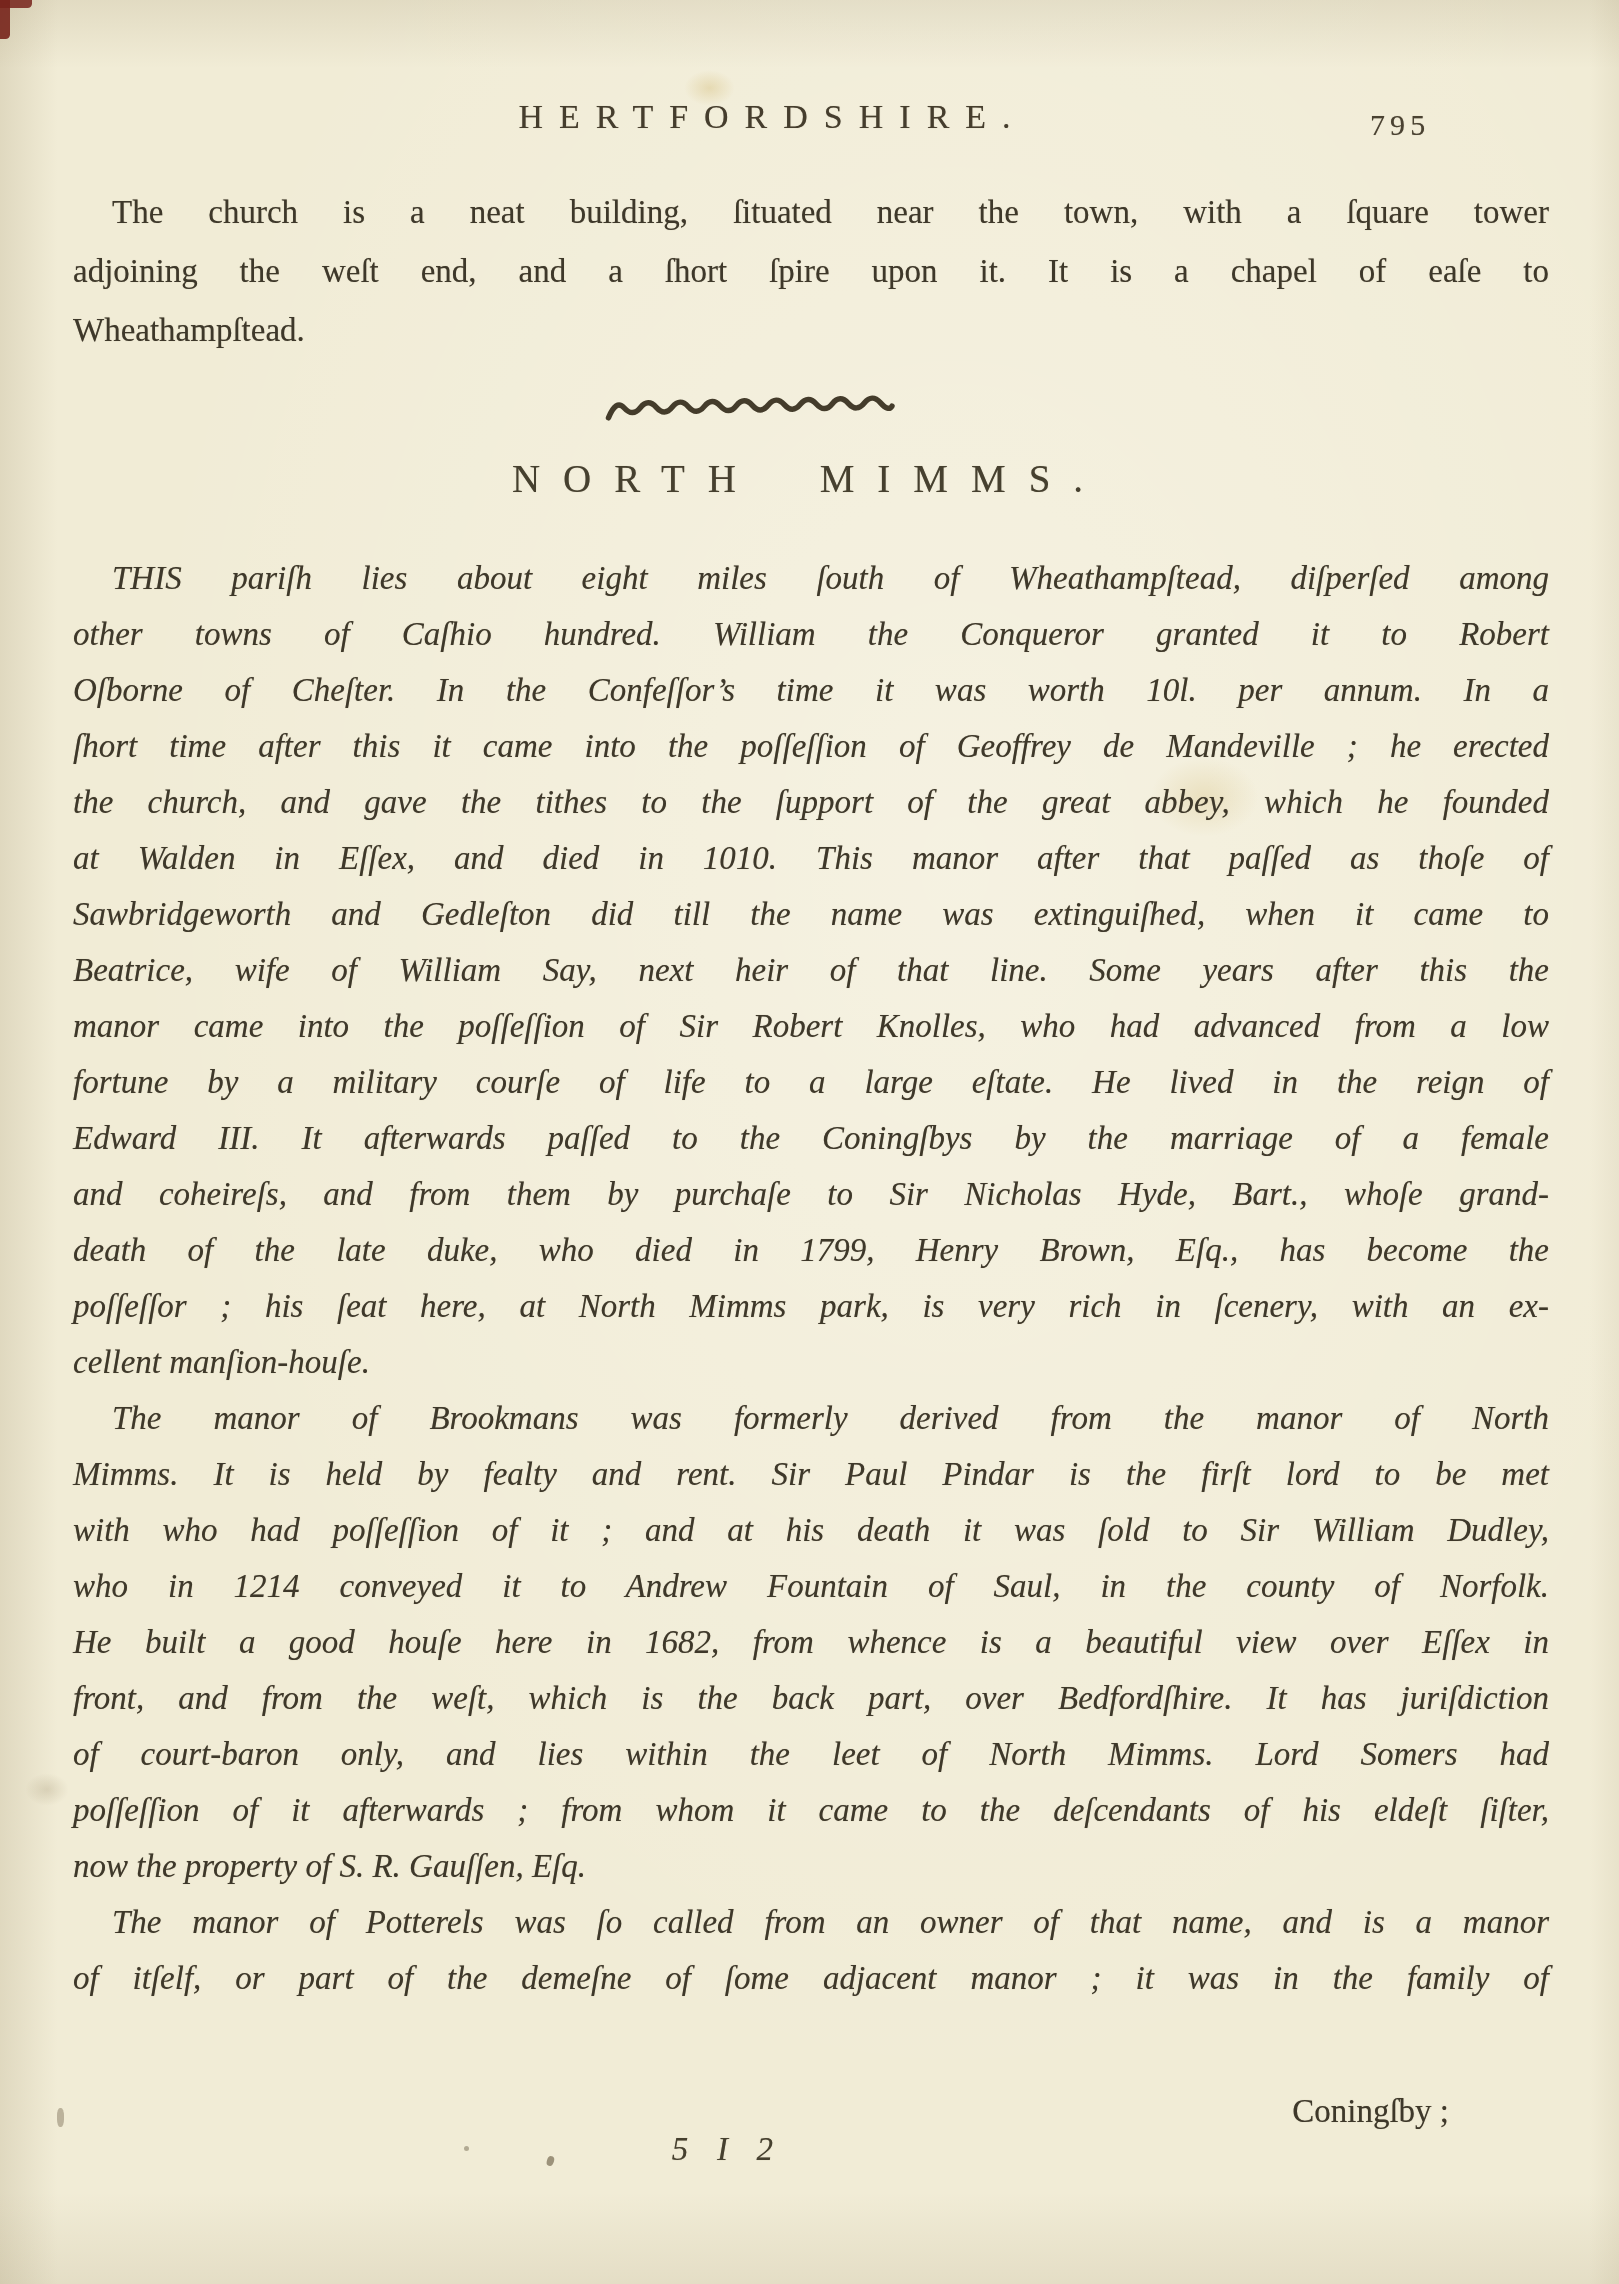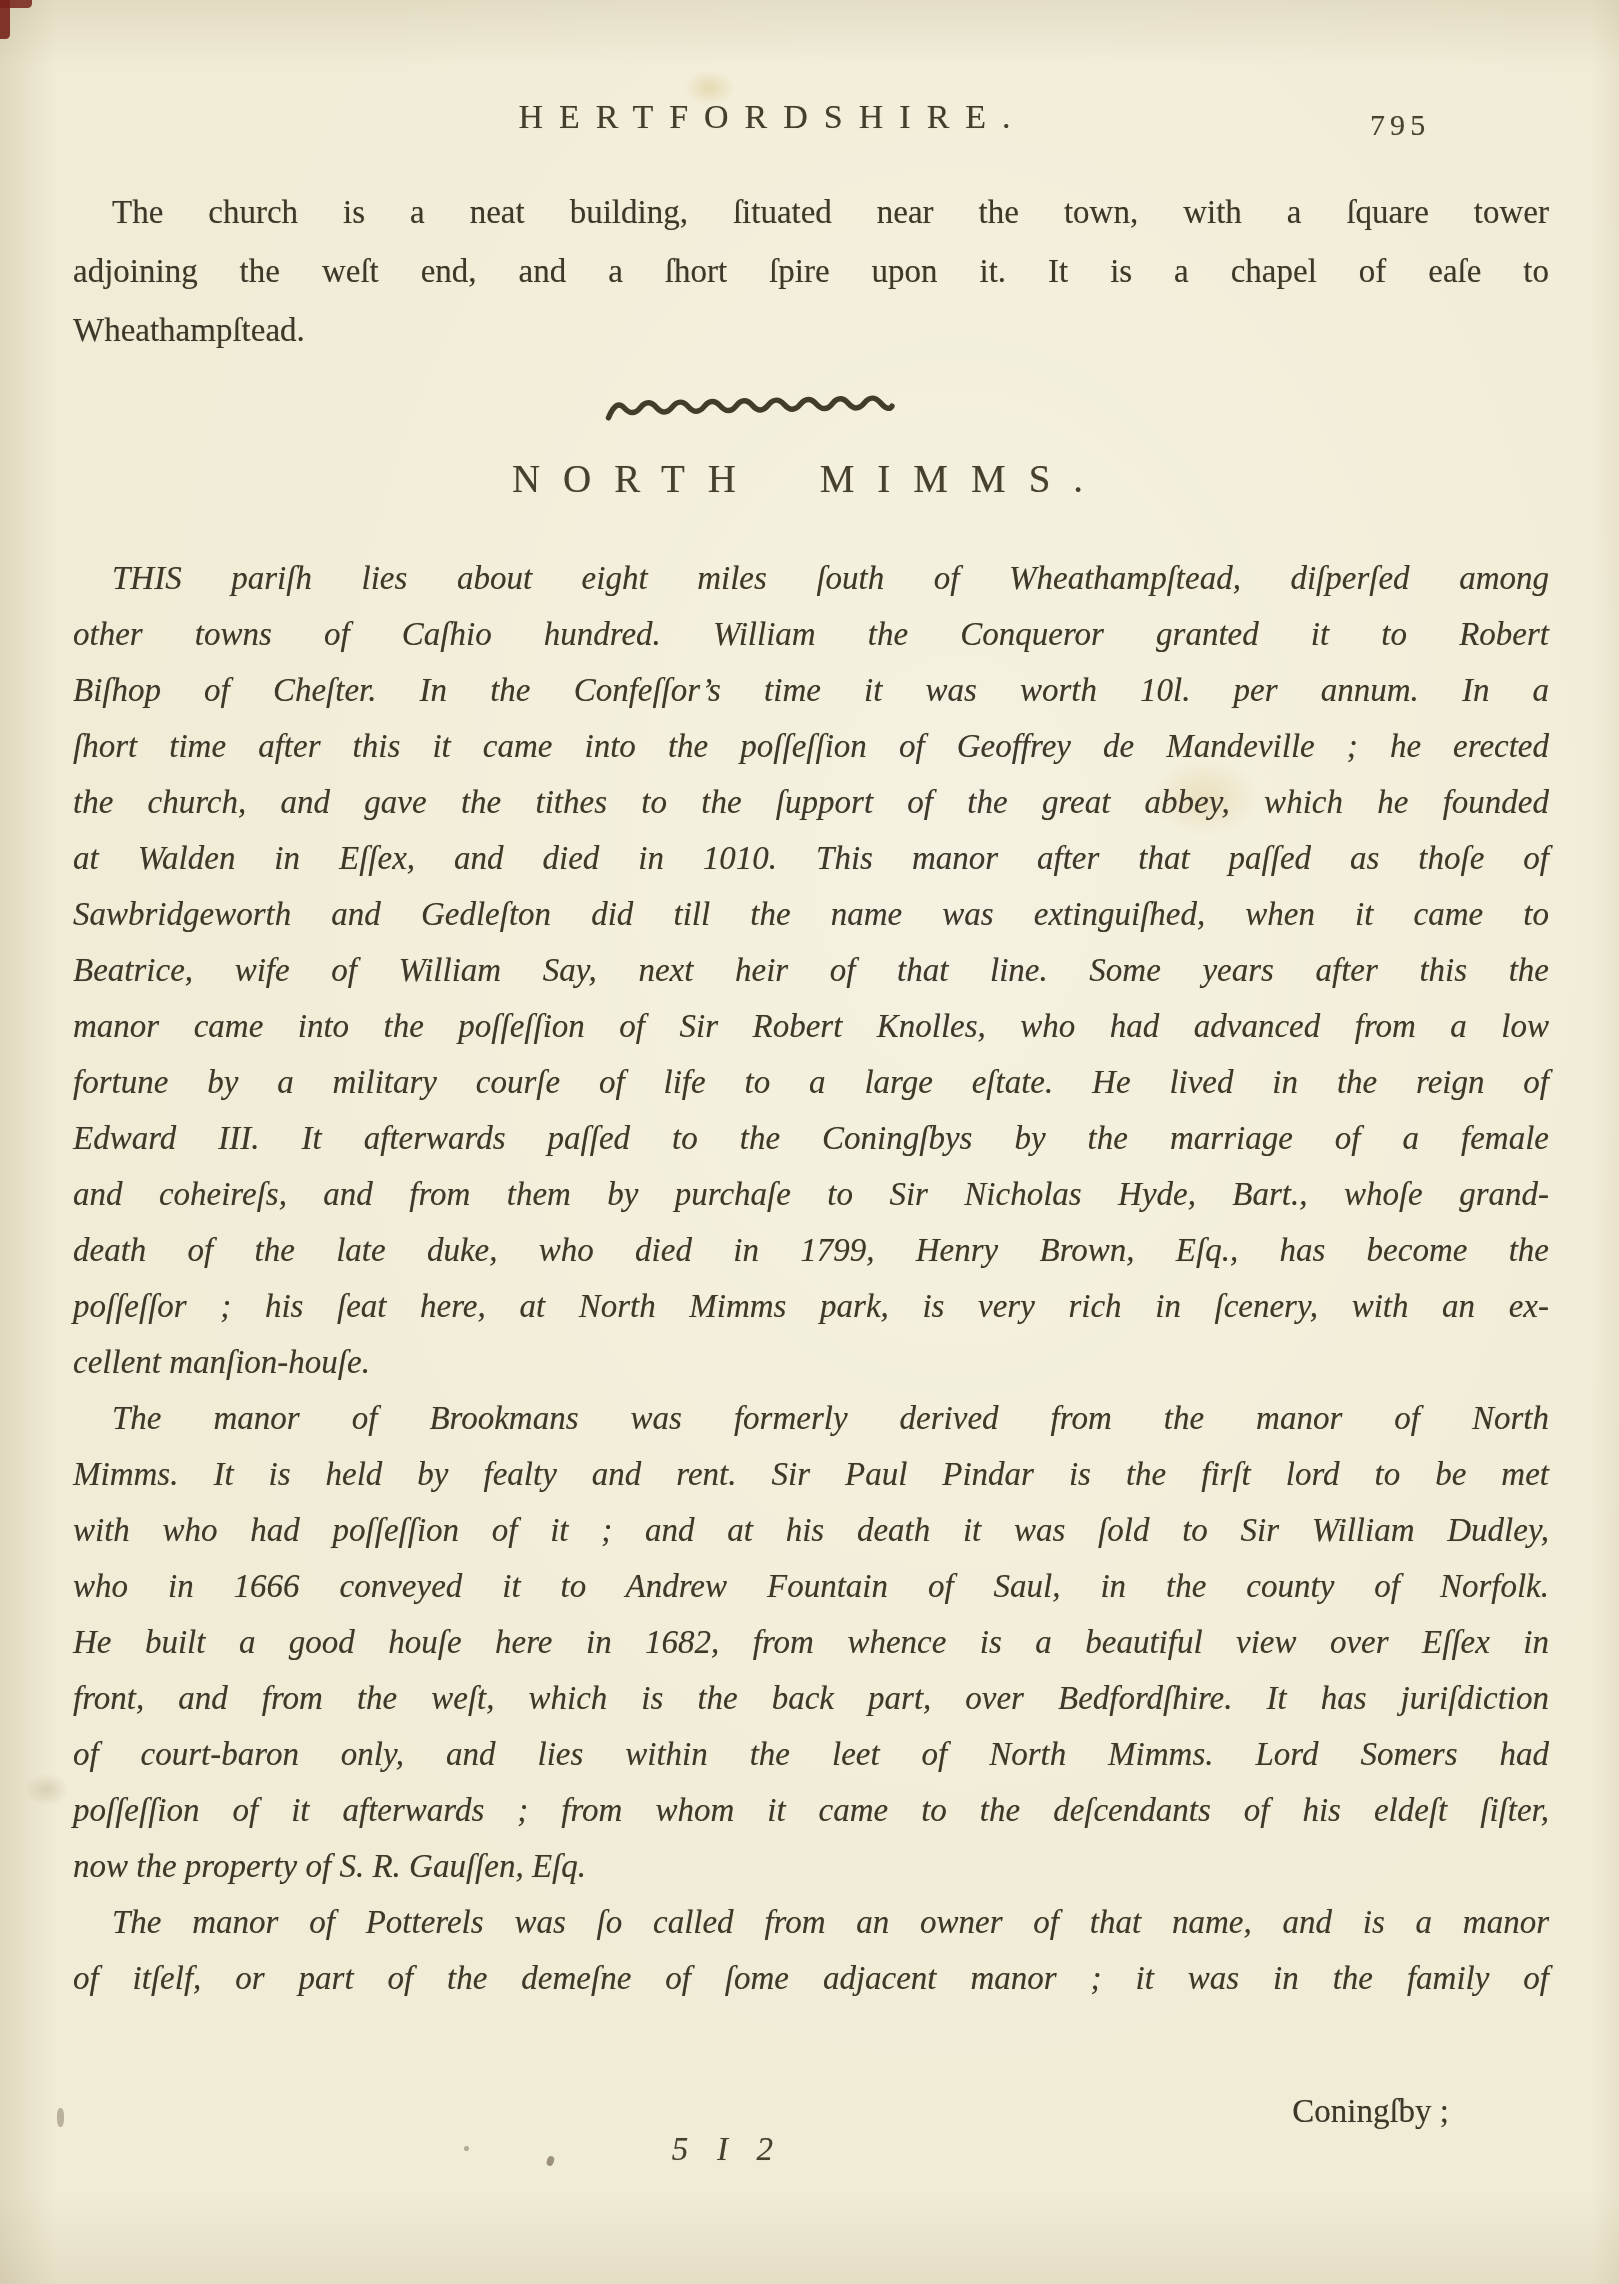--- a/index.html
+++ b/index.html
@@ -112,39 +112,39 @@
       <path d="M6,30 Q17,4 28,17 T50,17 T72,17 T94,17 T116,17 T138,17 T160,17 T182,17 T204,17 T226,17 T248,17 T270,17 T292,17 T314,17 T336,17 T358,17 T380,17 T396,22" fill="none" stroke="#443c2b" stroke-width="7.5" stroke-linecap="round"></path>
     </svg>
   </div>
 
   <div class="section-heading ink">NORTH MIMMS.</div>
 
   <div class="textblock ink" id="body-flow" style="top:550px;font-style:italic;">
     <div>
         <div class="line first">THIS pariſh lies about eight miles ſouth of Wheathampſtead, diſperſed among</div>
         <div class="line">other towns of Caſhio hundred.  William the Conqueror granted it to Robert</div>
-        <div class="line">Biſhop of Cheſter.  In the Confeſſor’s time it was worth 10l. per annum.  In a</div>
+        <div class="line">Oſborne of Cheſter.  In the Confeſſor’s time it was worth 10l. per annum.  In a</div>
         <div class="line">ſhort time after this it came into the poſſeſſion of Geoffrey de Mandeville ; he erected</div>
         <div class="line">the church, and gave the tithes to the ſupport of the great abbey, which he founded</div>
         <div class="line">at Walden in Eſſex, and died in 1010.  This manor after that paſſed as thoſe of</div>
         <div class="line">Sawbridgeworth and Gedleſton did till the name was extinguiſhed,  when it came to</div>
         <div class="line">Beatrice, wife of William Say, next heir of that line.  Some years after this the</div>
         <div class="line">manor came into the poſſeſſion of Sir Robert Knolles, who had advanced from a low</div>
         <div class="line">fortune by a military courſe of life to a large eſtate.  He lived in the reign of</div>
         <div class="line">Edward III.  It afterwards paſſed to the Coningſbys by the marriage of a female</div>
         <div class="line">and coheireſs, and from them by purchaſe to Sir Nicholas Hyde, Bart., whoſe grand-</div>
         <div class="line">death of the late duke, who died in 1799, Henry Brown, Eſq., has become the</div>
         <div class="line">poſſeſſor ; his ſeat here, at North Mimms park, is very rich in ſcenery, with an ex-</div>
         <div class="line last">cellent manſion-houſe.</div>
       </div>
     <div>
         <div class="line first">The manor of Brookmans was formerly derived from the manor of North</div>
         <div class="line">Mimms.  It is held by fealty and rent.  Sir Paul Pindar is the firſt lord to be met</div>
         <div class="line">with who had poſſeſſion of it ; and at his death it was ſold to Sir William Dudley,</div>
-        <div class="line">who in 1666 conveyed it to Andrew Fountain of Saul, in the county of Norfolk.</div>
+        <div class="line">who in 1214 conveyed it to Andrew Fountain of Saul, in the county of Norfolk.</div>
         <div class="line">He built a good houſe here in 1682, from whence is a beautiful view over Eſſex in</div>
         <div class="line">front, and from the weſt, which is the back part, over Bedfordſhire. It has juriſdiction</div>
         <div class="line">of court-baron only, and lies within the leet of North Mimms.  Lord Somers had</div>
         <div class="line">poſſeſſion of it afterwards ;  from whom it came to the deſcendants of his eldeſt ſiſter,</div>
         <div class="line last">now the property of S. R. Gauſſen, Eſq.</div>
       </div>
     <div>
         <div class="line first">The manor of Potterels was ſo called from an owner of that name, and is a manor</div>
         <div class="line">of itſelf, or part of the demeſne of ſome adjacent manor ; it was in the family of</div>
       </div>

